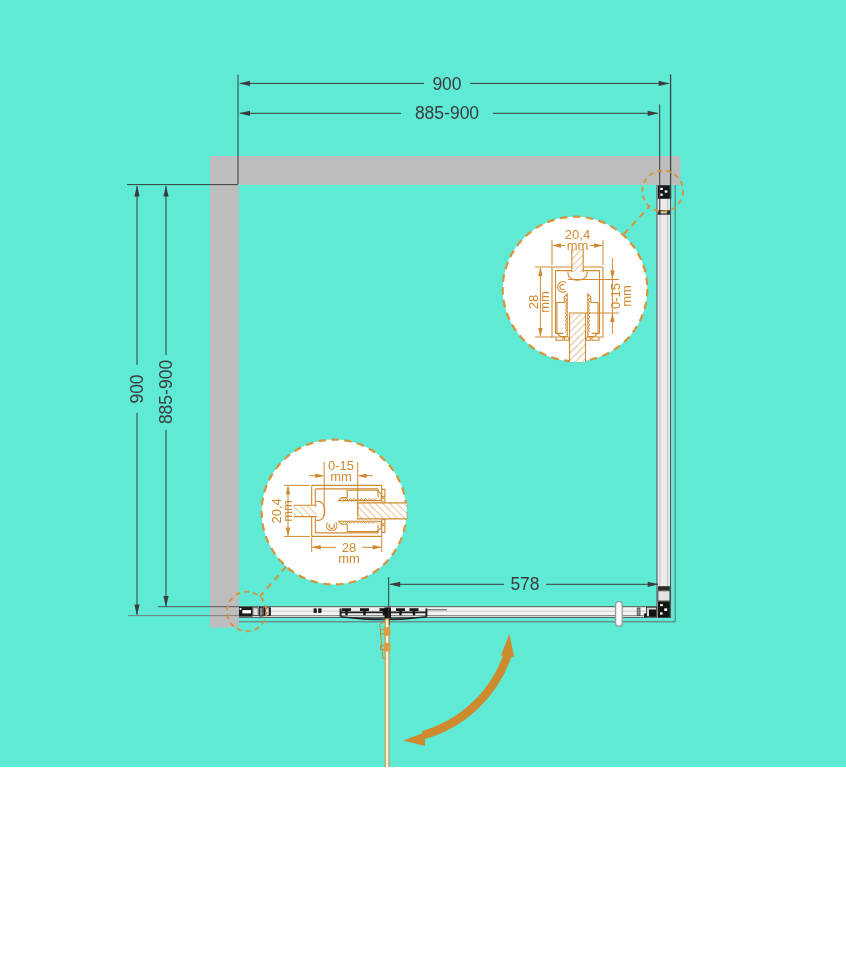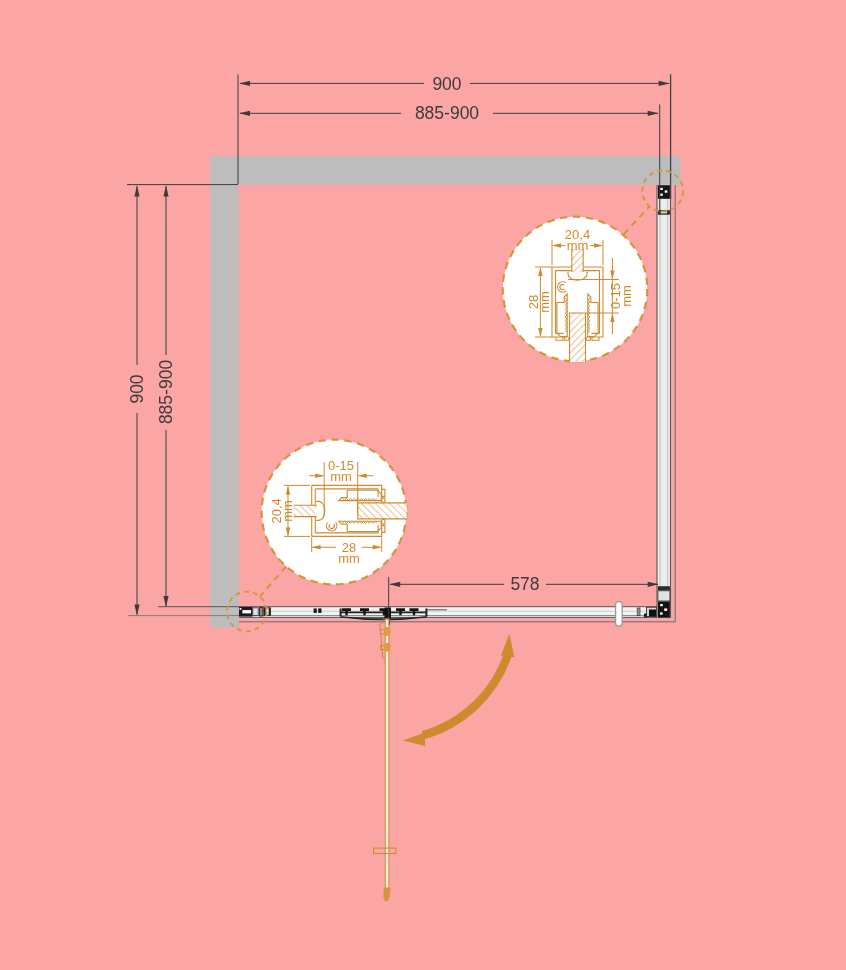--- a/index.html
+++ b/index.html
@@ -1,16 +1,16 @@
 <!DOCTYPE html>
 <html><head>
 <meta charset="utf-8">
 <style>
   html,body{margin:0;padding:0;background:#ffffff;}
-  .wrap{width:846px;height:970px;position:relative;overflow:hidden;background:#fca5a5;}
+  .wrap{width:846px;height:767px;position:relative;overflow:hidden;background:#5eead4;}
   svg{position:absolute;left:0;top:0;}
   text{font-family:"Liberation Sans",sans-serif;}
 </style>
 </head>
 <body>
 <div class="wrap">
 <svg width="846" height="970" viewBox="0 0 846 970">
 <defs>
   <pattern id="hatch" width="5" height="5" patternUnits="userSpaceOnUse" patternTransform="rotate(45)">
     <rect width="5" height="5" fill="#ffffff"></rect>

